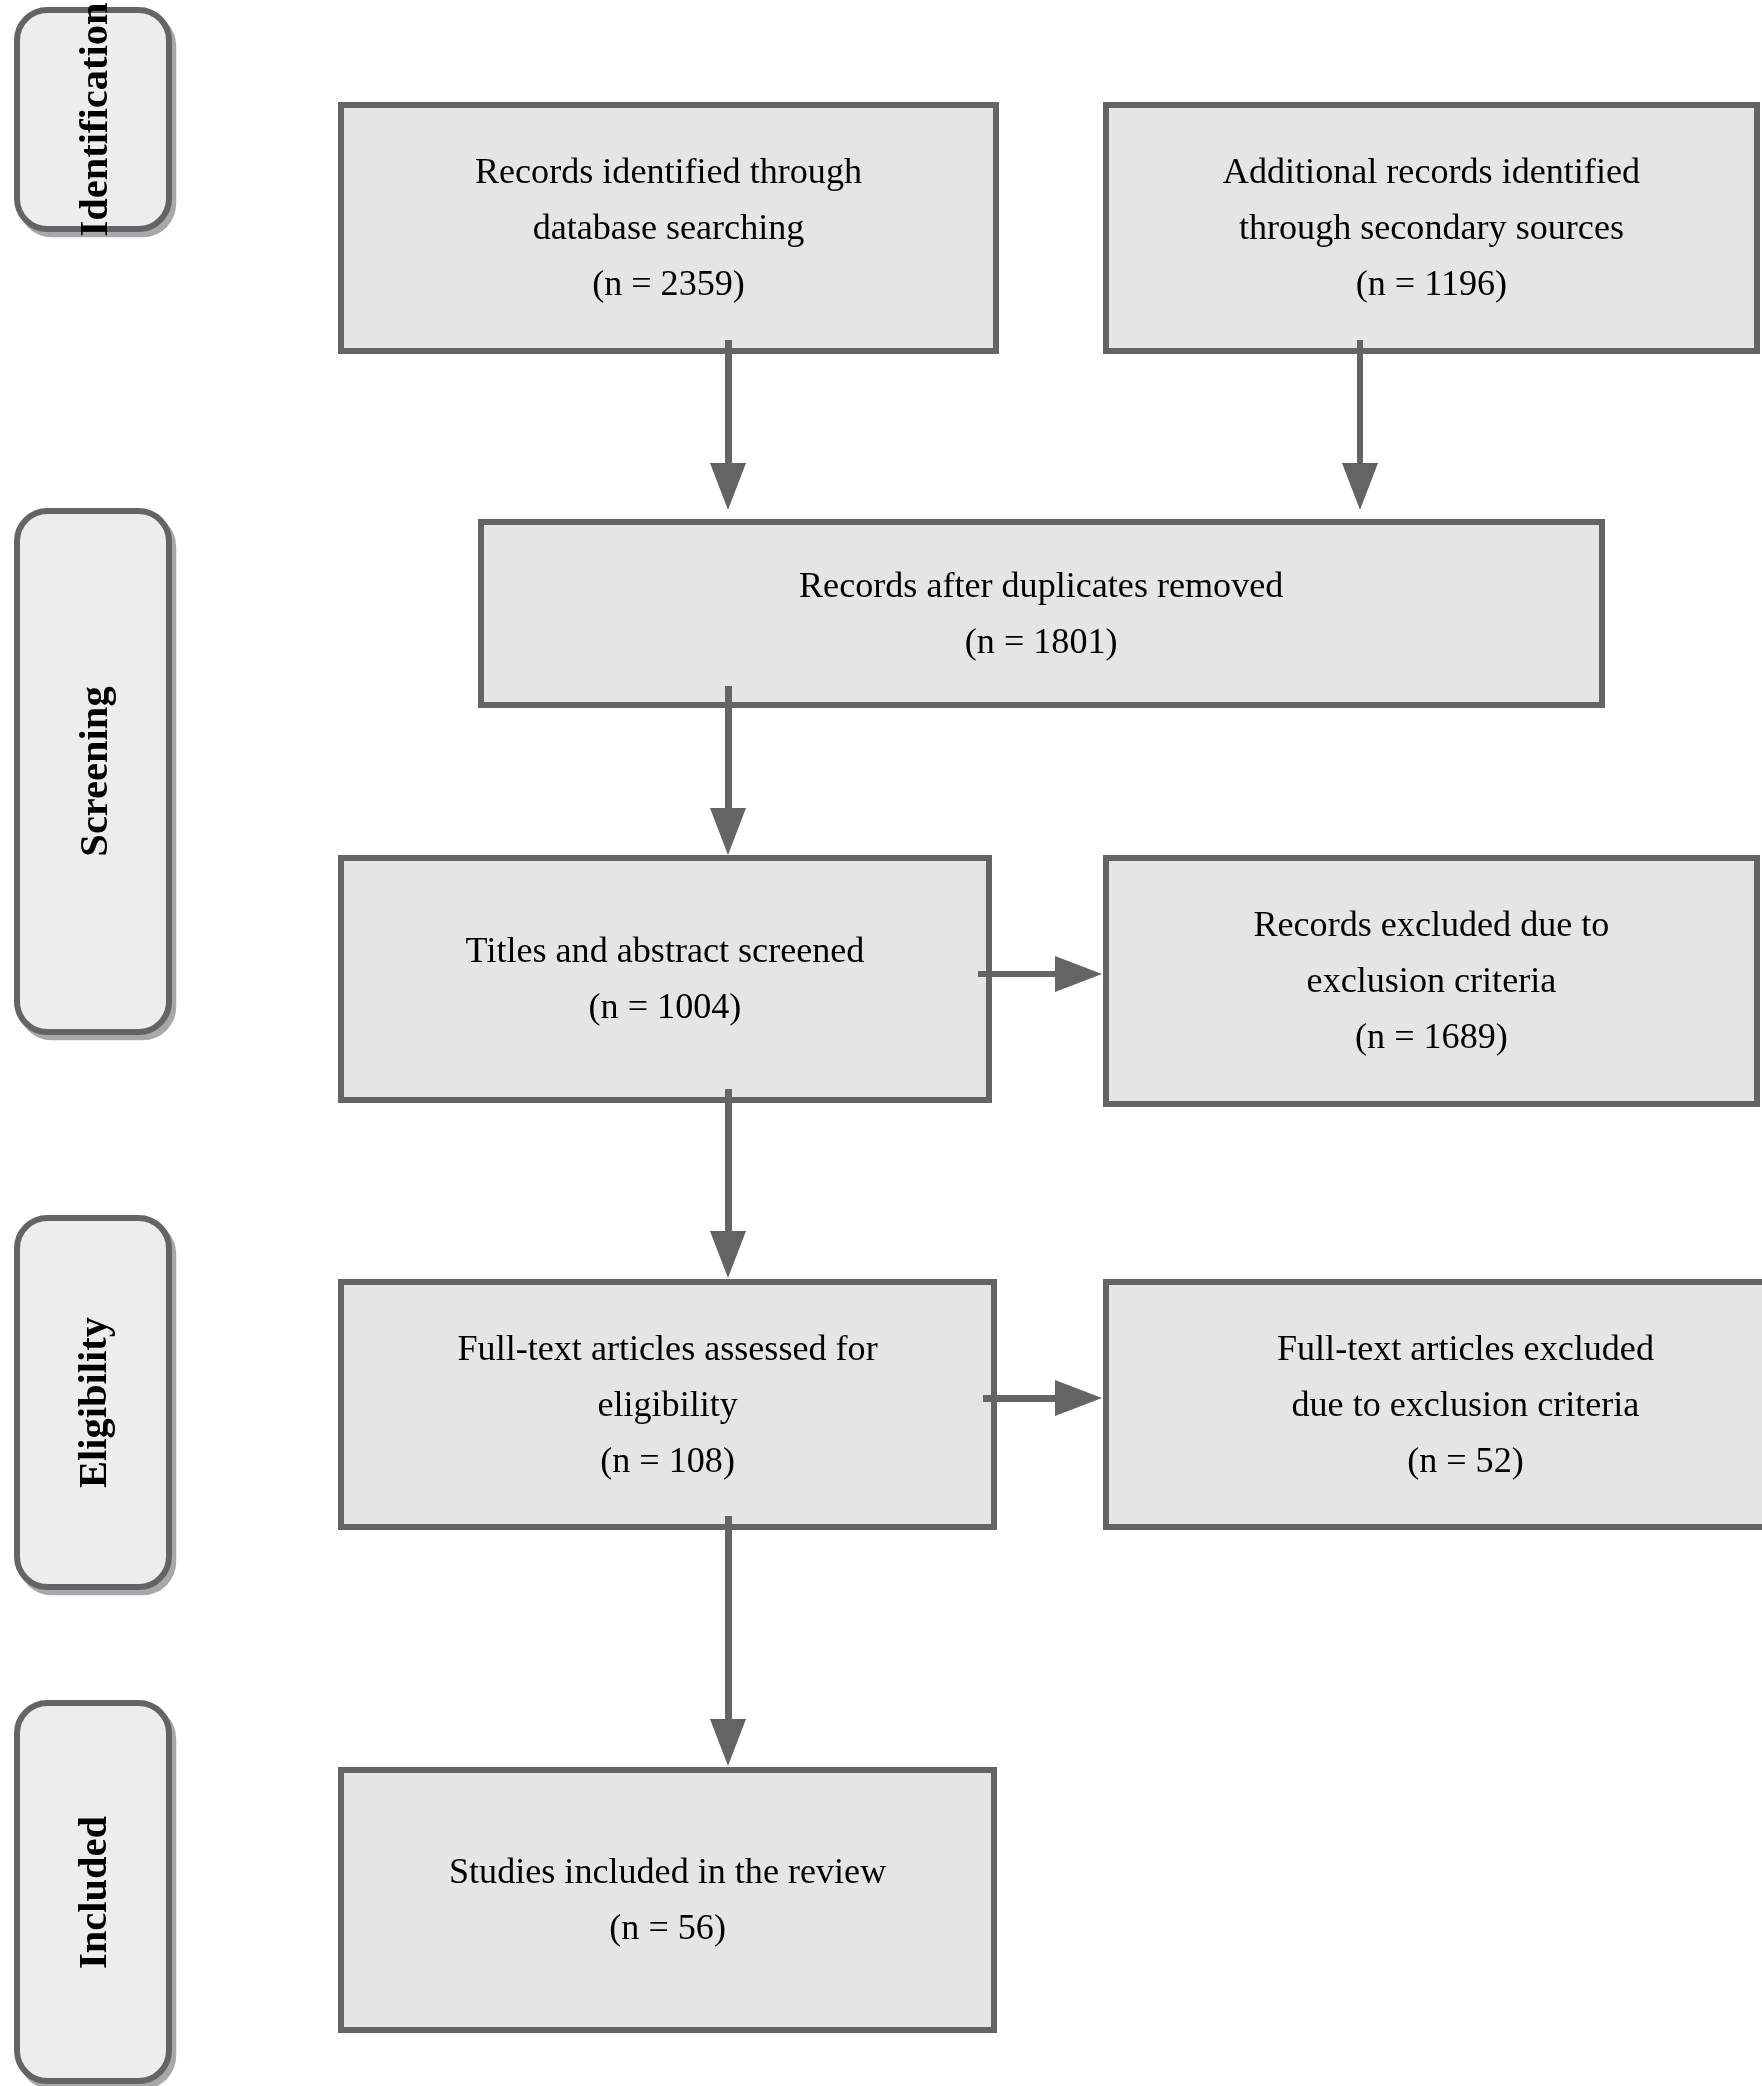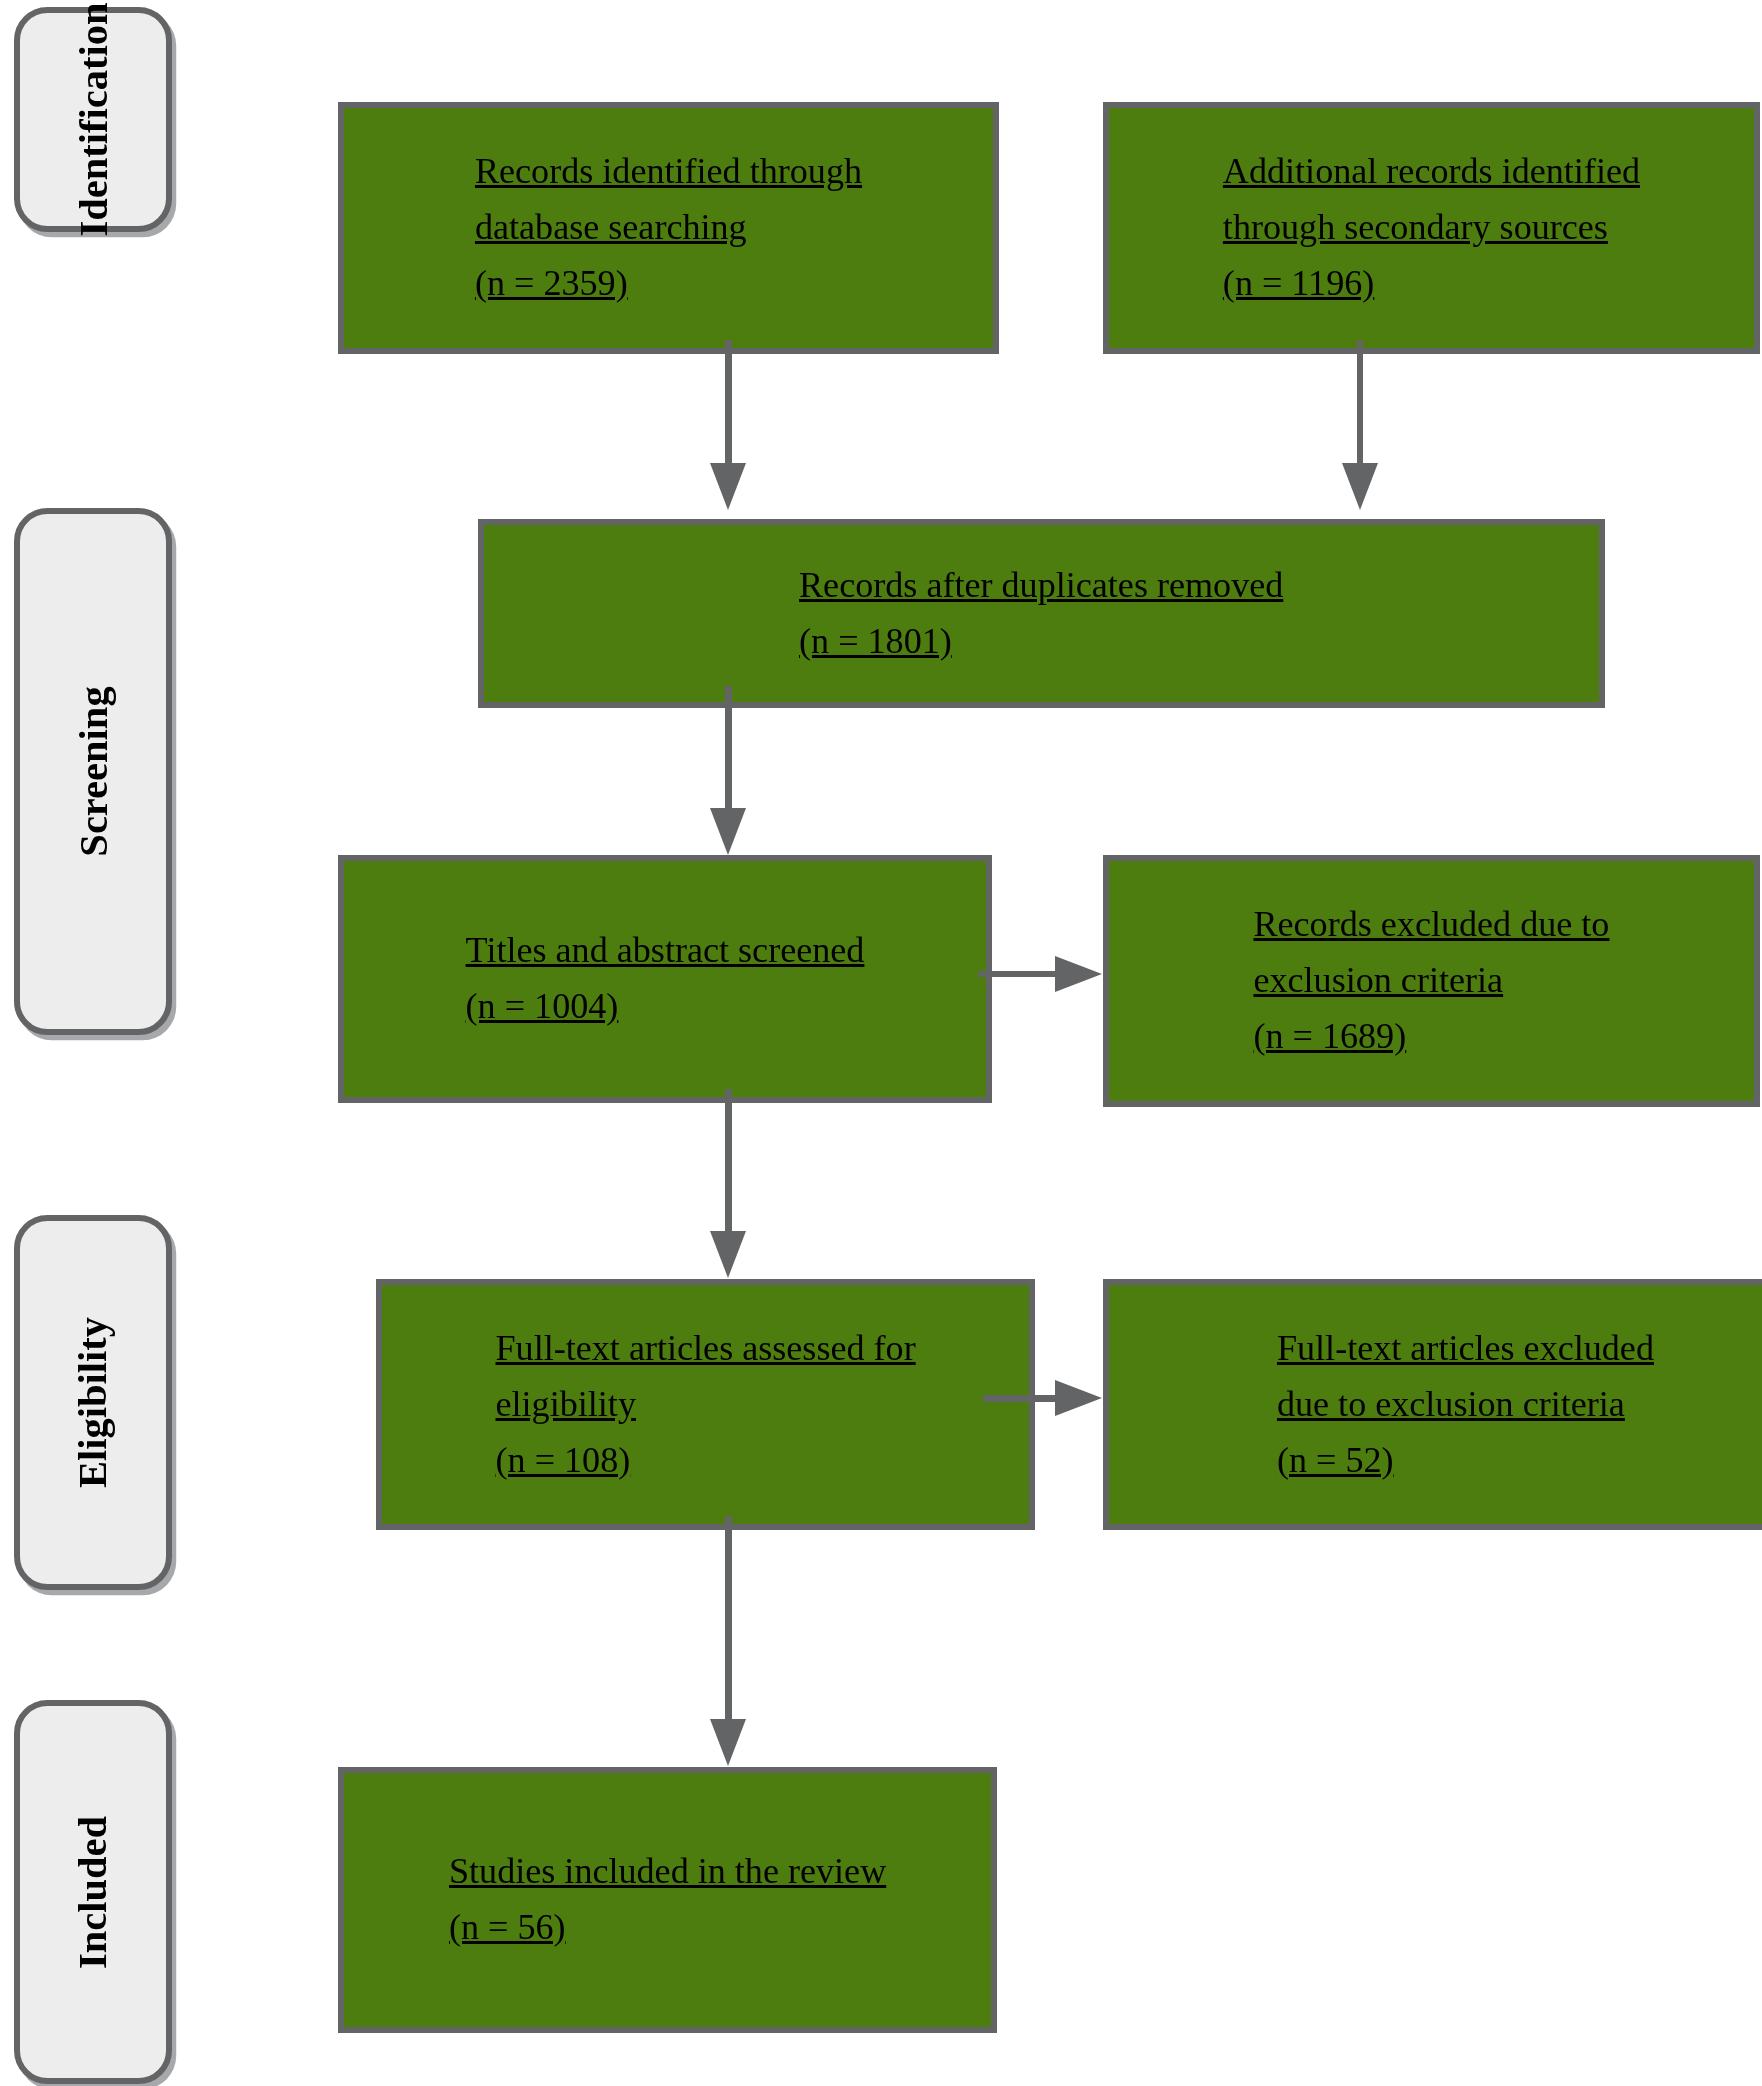--- a/index.html
+++ b/index.html
@@ -27,27 +27,26 @@
   .stage-text {
     transform: rotate(-90deg);
     white-space: nowrap;
     font-weight: bold;
     font-size: 2.3vw;
     color: #000;
   }
   
   .box {
     position: absolute;
-    background: #4d7c0f;
+    background: #e5e5e5;
     border: 0.36vw solid #636466;
     display: flex;
     align-items: center;
     justify-content: center;
-    text-align: left;
-    text-decoration: underline;
+    text-align: center;
   }
   .box-text {
     white-space: pre-line;
     font-size: 2.05vw;
     line-height: 1.55;
     color: #000;
     padding: 0 1vw;
   }
   
   .vline { position: absolute; width: 0.36vw; background: #636466; }
@@ -99,21 +98,21 @@
   </div>
   <div class="box" style="left:19.2%; top:41.0%; width:36.4%; height:11.3%;">
     <div class="box-text">Titles and abstract screened
 (n = 1004)</div>
   </div>
   <div class="box" style="left:62.6%; top:41.0%; width:36.6%; height:11.5%;">
     <div class="box-text">Records excluded due to
 exclusion criteria
 (n = 1689)</div>
   </div>
-  <div class="box" style="left:19.2%; top:61.3%; width:36.7%; height:11.5%;margin-left:38px;">
+  <div class="box" style="left:19.2%; top:61.3%; width:36.7%; height:11.5%;">
     <div class="box-text">Full-text articles assessed for
 eligibility
 (n = 108)</div>
   </div>
   <div class="box" style="left:62.6%; top:61.3%; width:36.6%; height:11.5%;padding-left:34px;">
     <div class="box-text">Full-text articles excluded
 due to exclusion criteria
 (n = 52)</div>
   </div>
   <div class="box" style="left:19.2%; top:84.7%; width:36.7%; height:12.2%;">

